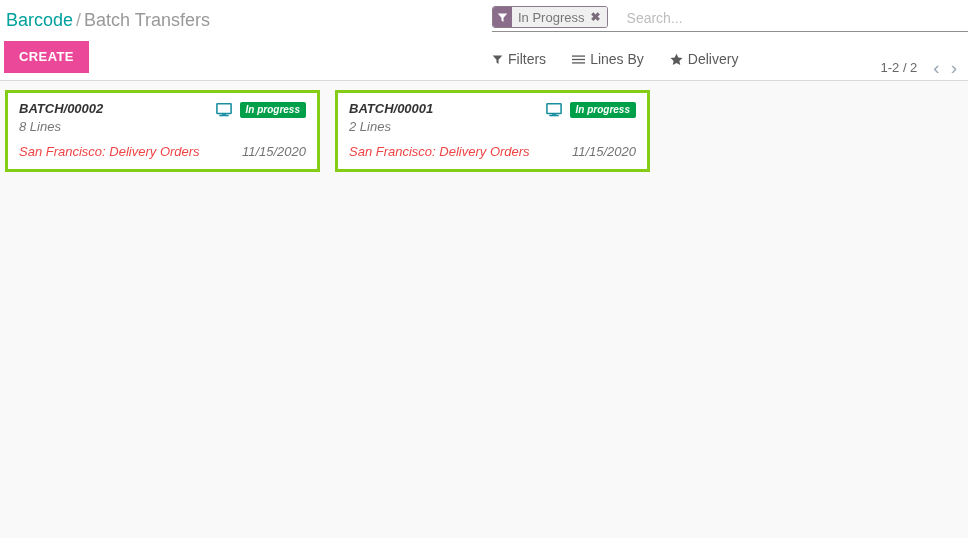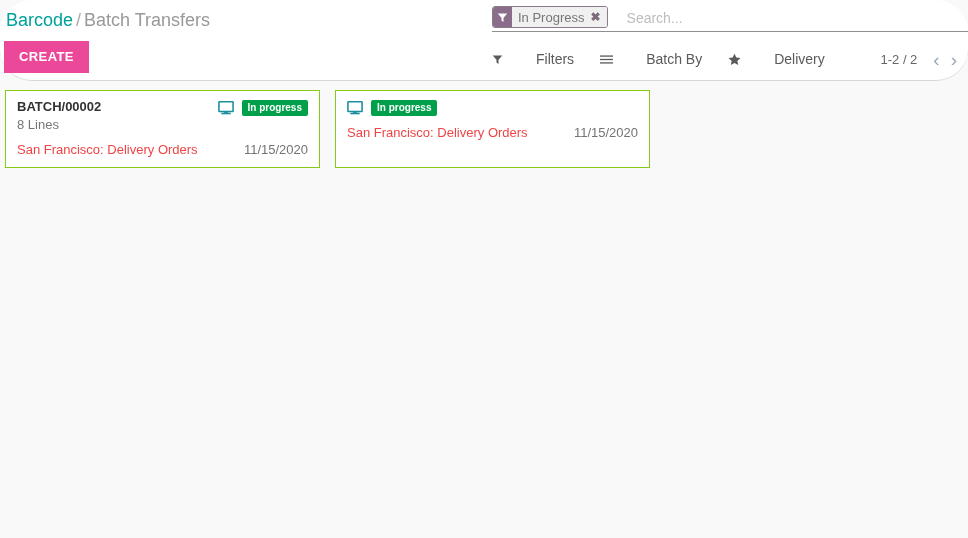--- a/index.html
+++ b/index.html
@@ -11,21 +11,20 @@
     font-family: "Liberation Sans", sans-serif;
     -webkit-font-smoothing: antialiased;
   }
 
   
   .control-panel {
     background: #ffffff;
     border-bottom: 1px solid #d8d8d8;
     height: 81px;
     position: relative;
-    border-radius: 32px;
   }
 
   
   .cp-left {
     position: absolute;
     left: 0; top: 0;
     padding: 6px 0 0 4px;
   }
   .breadcrumb {
     font-size: 18px;
@@ -140,32 +139,31 @@
     height: 30px;
   }
   .tb-item {
     display: flex;
     align-items: center;
     color: #5a5a5a;
     font-size: 14px;
     margin-right: 26px;
     cursor: pointer;
     white-space: nowrap;
-    gap: 28px;
   }
   .tb-item .ti {
     margin-right: 5px;
     display: inline-flex;
     align-items: center;
     font-size: 12px;
   }
   .pager {
     position: absolute;
     right: 0;
-    top: 0;
+    top: 8px;
     display: flex;
     align-items: center;
     height: 30px;
     padding-right: 0px;
   }
   .pager-count {
     font-size: 13px;
     color: #666666;
     margin-right: 16px;
     white-space: nowrap;
@@ -184,24 +182,25 @@
     background: #f9f9f9;
     padding: 9px 0 0 5px;
     height: calc(538px - 81px);
     display: flex;
     flex-wrap: wrap;
     align-content: flex-start;
   }
   .card {
     width: 315px;
     background: #ffffff;
-    border: 1px solid #84cc16;
+    border: 3px solid #84cc16;
     margin: 0 15px 10px 0;
     padding: 8px 11px 10px 11px;
     cursor: pointer;
+    font-style: italic;
   }
   .card-top {
     display: flex;
     align-items: flex-start;
     justify-content: space-between;
   }
   .card-title {
     font-size: 13px;
     font-weight: bold;
     color: #333333;
@@ -291,21 +290,21 @@
       </div>
 
       <div class="tb-item">
         <span class="ti">
           <svg width="13" height="11" viewBox="0 0 16 12" aria-hidden="true">
             <rect x="0" y="1" width="16" height="1.6" fill="#5a5a5a"></rect>
             <rect x="0" y="5.2" width="16" height="1.6" fill="#5a5a5a"></rect>
             <rect x="0" y="9.4" width="16" height="1.6" fill="#5a5a5a"></rect>
           </svg>
         </span>
-        <span>Batch By</span>
+        <span>Lines By</span>
       </div>
 
       <div class="tb-item">
         <span class="ti">
           <svg width="13" height="13" viewBox="0 0 16 16" aria-hidden="true">
             <polygon points="8,0.8 10.2,5.6 15.4,6.2 11.5,9.7 12.6,14.9 8,12.2 3.4,14.9 4.5,9.7 0.6,6.2 5.8,5.6" fill="#5a5a5a"></polygon>
           </svg>
         </span>
         <span>Delivery</span>
       </div>
@@ -341,20 +340,24 @@
       </div>
     </div>
     <div class="card-bottom">
       <span class="card-origin">San Francisco: Delivery Orders</span>
       <span class="card-date">11/15/2020</span>
     </div>
   </div>
 
   <div class="card">
     <div class="card-top">
+      <div>
+        <div class="card-title">BATCH/00001</div>
+        <div class="card-sub">2 Lines</div>
+      </div>
       <div class="card-right">
         <span class="monitor-icon">
           <svg width="16" height="14" viewBox="0 0 18 16" aria-hidden="true">
             <rect x="0.9" y="0.9" width="16.2" height="11" rx="0.6" fill="none" stroke="#1a8fa0" stroke-width="1.8"></rect>
             <rect x="6.6" y="12.1" width="4.8" height="1.5" fill="#1a8fa0"></rect>
             <rect x="3.6" y="13.4" width="10.8" height="1.8" fill="#1a8fa0"></rect>
           </svg>
         </span>
         <span class="badge">In progress</span>
       </div>

